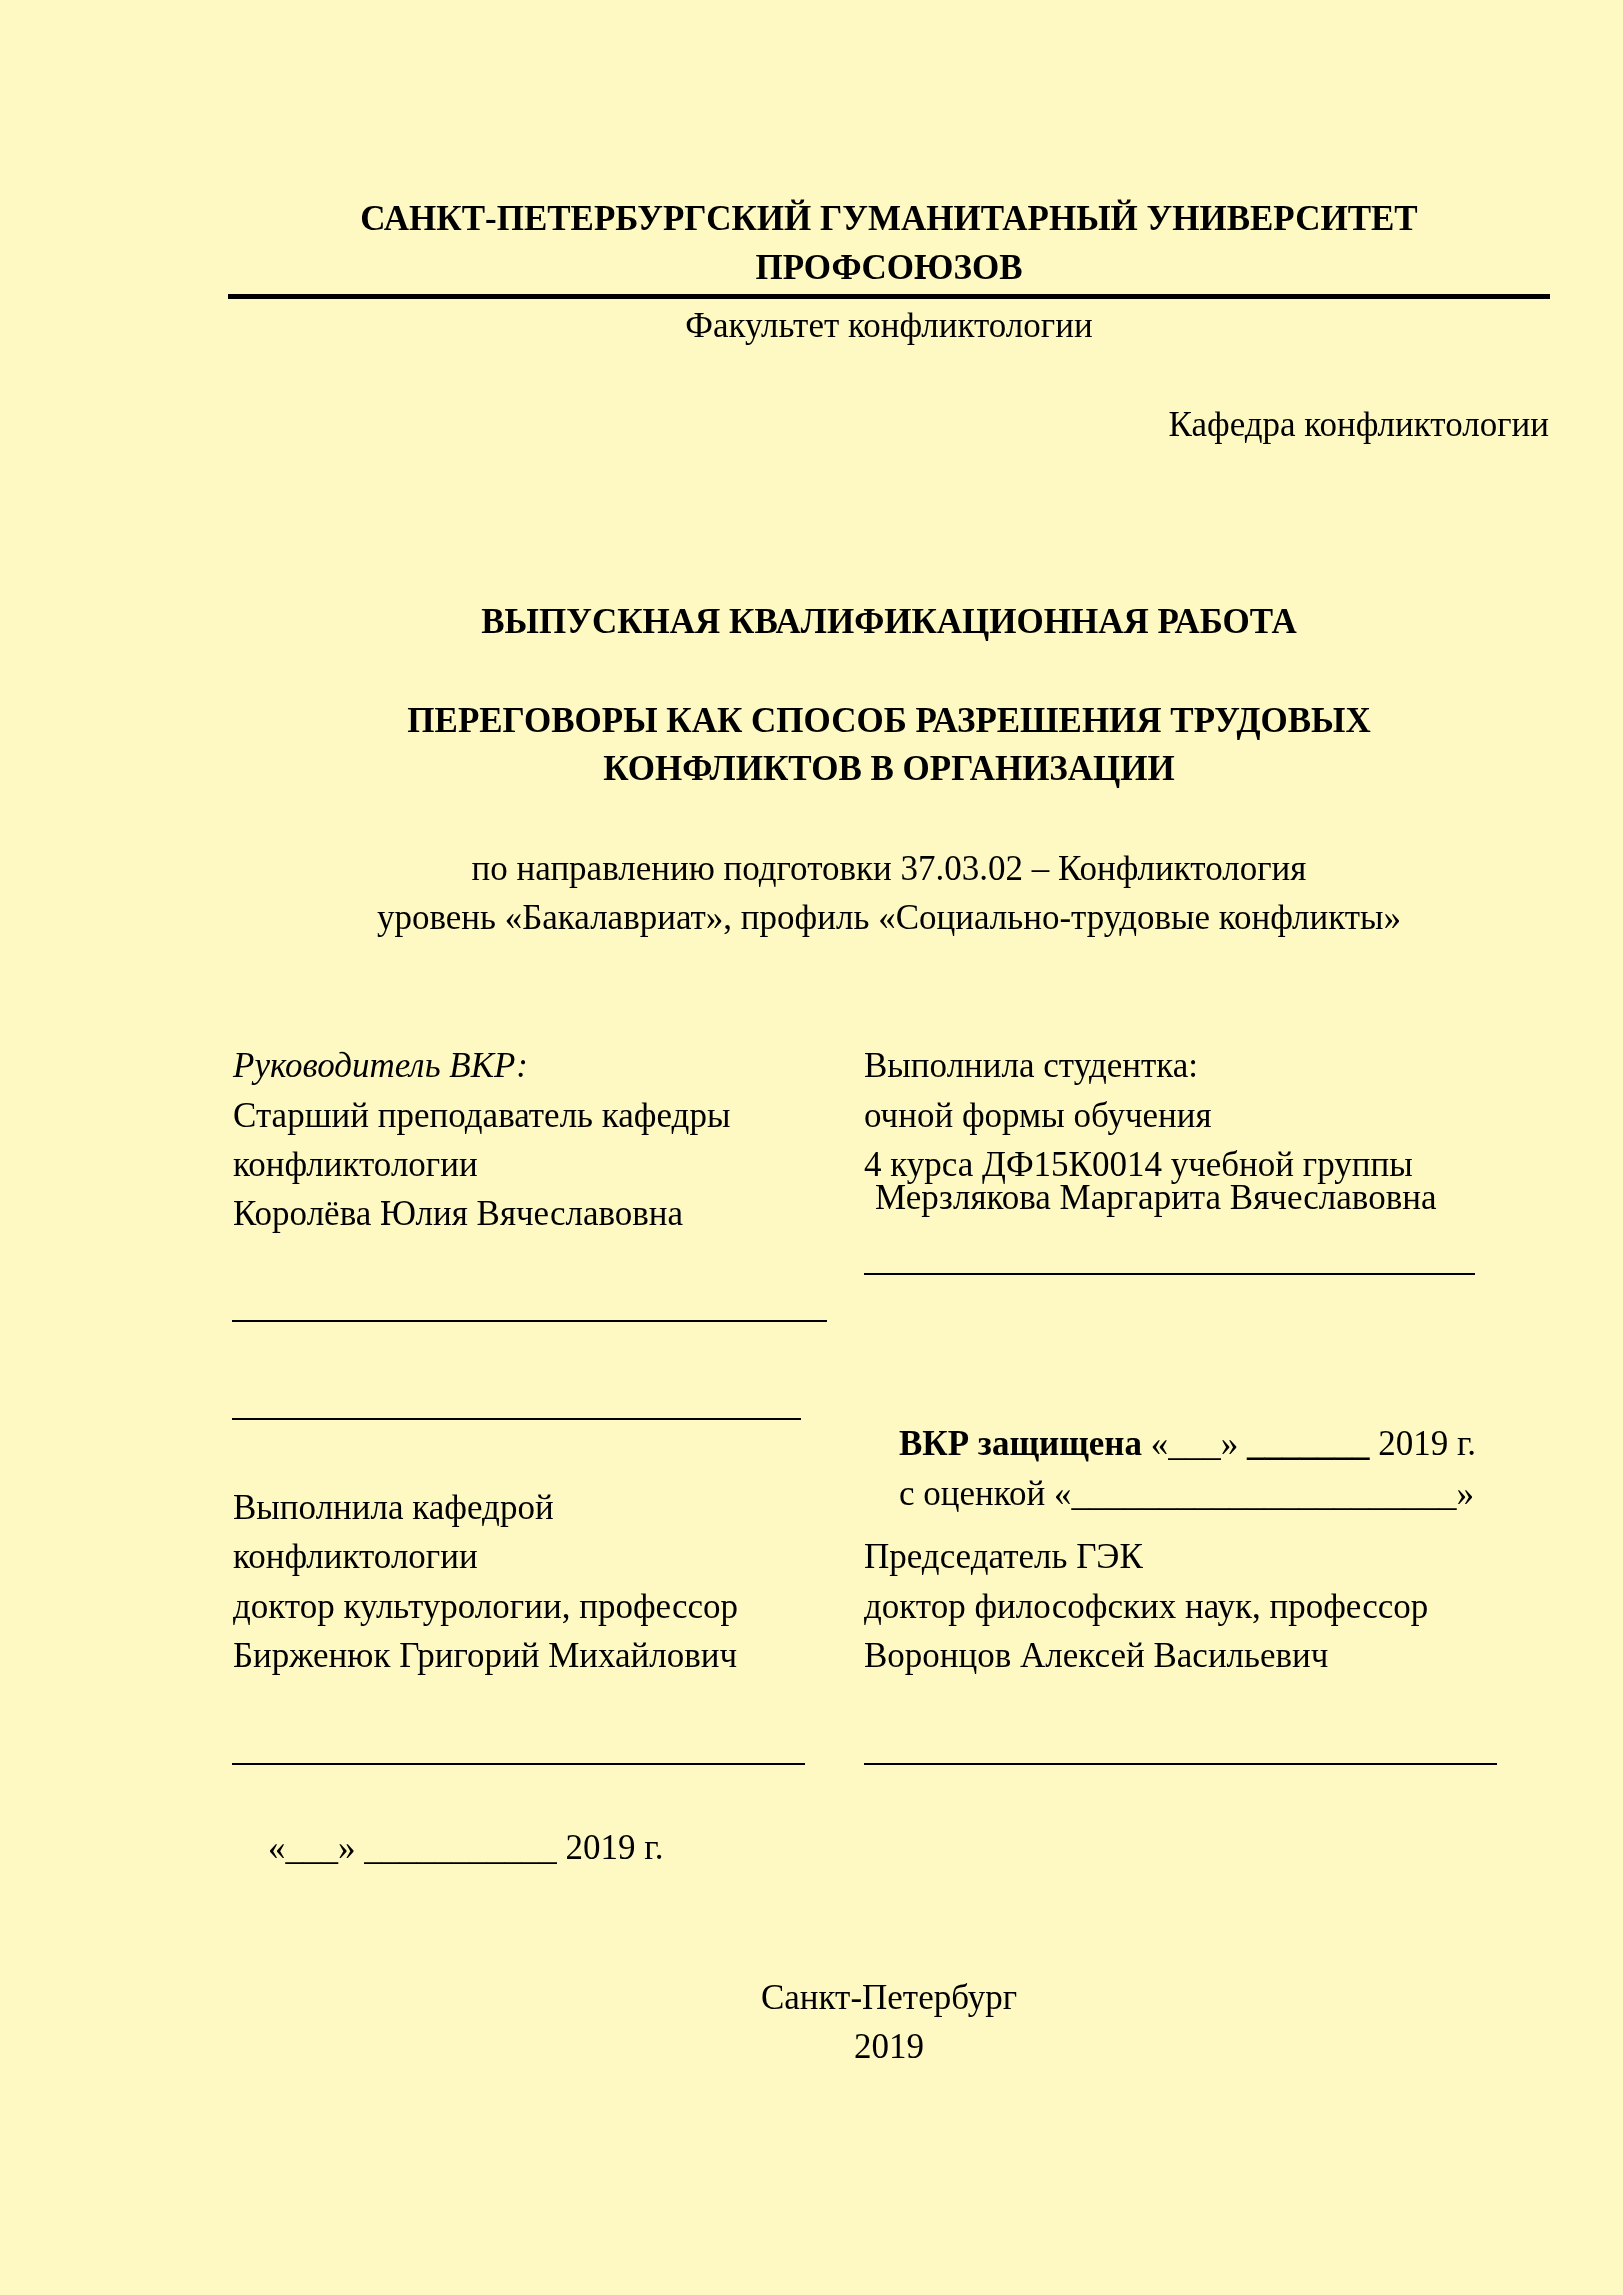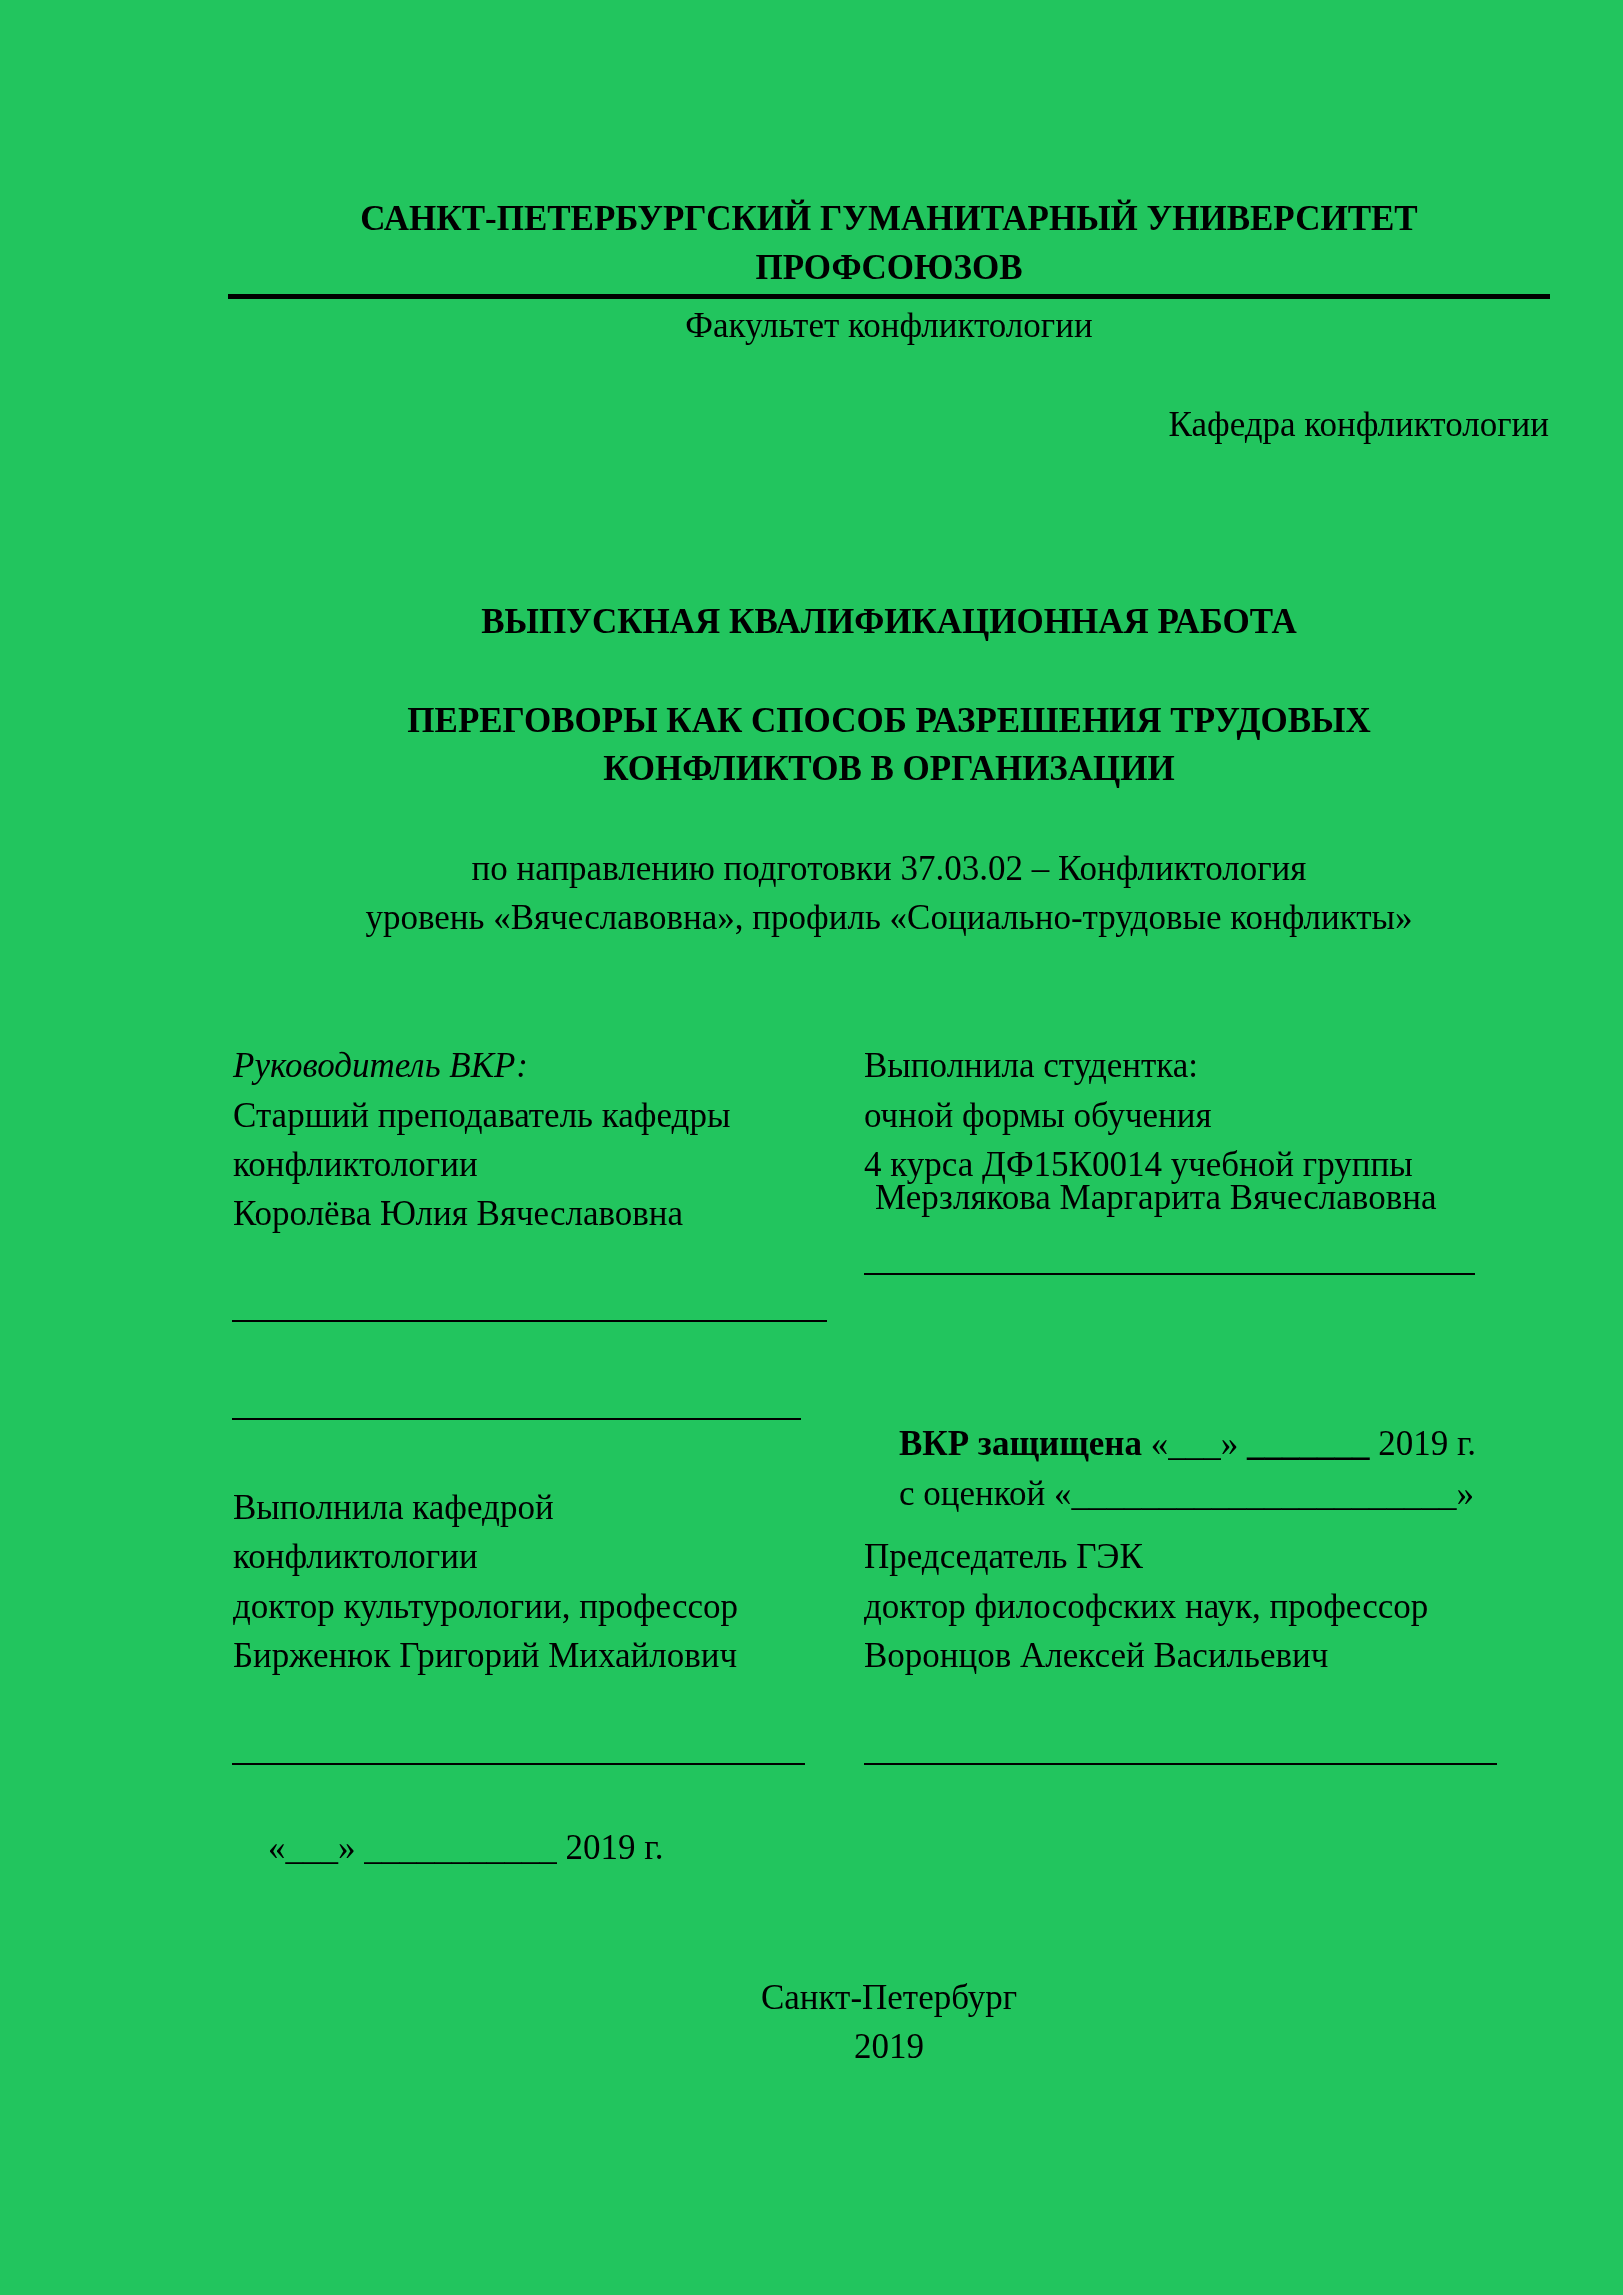--- a/index.html
+++ b/index.html
@@ -1,18 +1,18 @@
 <!DOCTYPE html>
 <html style="font-size:12.6px"><head>
   <meta charset="utf-8">
   <style>
     html, body { margin: 0; padding: 0; background: #ffffff; }
     body { width: 1623px; height: 2295px; position: relative; overflow: hidden;
            font-family: "Liberation Serif", "DejaVu Serif", serif; color: #000; }
-    .page { position: absolute; left: 0; top: 0; width: 1623px; height: 2295px; background: #22c55e; }
+    .page { position: absolute; left: 0; top: 0; width: 1623px; height: 2295px; background: #fef9c3; }
     .ln { position: absolute; white-space: pre; font-size: 35px; line-height: 1; }
     .b { font-weight: bold; }
     .c { left: 228px; width: 1322px; text-align: center; }
     .rule { position: absolute; left: 228px; top: 294px; width: 1322px; height: 4.7px; background: #000; }
     .sig { position: absolute; height: 2.4px; background: #000; }
   </style>
 </head>
 <body>
 
 <div class="page">
@@ -20,21 +20,21 @@
   <div class="ln b c" style="top:201px;">САНКТ-ПЕТЕРБУРГСКИЙ ГУМАНИТАРНЫЙ УНИВЕРСИТЕТ</div>
   <div class="ln b c" style="top:250px;">ПРОФСОЮЗОВ</div>
   <div class="rule"></div>
   <div class="ln c" style="top:308px;">Факультет конфликтологии</div>
   <div class="ln" style="top:407px; right:74px;">Кафедра конфликтологии</div>
 
   <div class="ln b c" style="top:604px;">ВЫПУСКНАЯ КВАЛИФИКАЦИОННАЯ РАБОТА</div>
   <div class="ln b c" style="top:703px;">ПЕРЕГОВОРЫ КАК СПОСОБ РАЗРЕШЕНИЯ ТРУДОВЫХ</div>
   <div class="ln b c" style="top:751px;">КОНФЛИКТОВ В ОРГАНИЗАЦИИ</div>
   <div class="ln c" style="top:851px;">по направлению подготовки 37.03.02 – Конфликтология</div>
-  <div class="ln c" style="top:900px;">уровень «Вячеславовна», профиль «Социально-трудовые конфликты»</div>
+  <div class="ln c" style="top:900px;">уровень «Бакалавриат», профиль «Социально-трудовые конфликты»</div>
 
   <div class="ln" style="top:1048px; left:233px;font-style:italic;">Руководитель ВКР:</div>
   <div class="ln" style="top:1098px; left:233px;text-align:center;">Старший преподаватель кафедры</div>
   <div class="ln" style="top:1147px; left:233px;">конфликтологии</div>
   <div class="ln" style="top:1196px; left:233px;">Королёва Юлия Вячеславовна</div>
   <div class="sig" style="top:1320px; left:232px; width:595px;"></div>
   <div class="sig" style="top:1418px; left:232px; width:569px;"></div>
 
   <div class="ln" style="top:1048px; left:864px;">Выполнила студентка:</div>
   <div class="ln" style="top:1098px; left:864px;">очной формы обучения</div>

